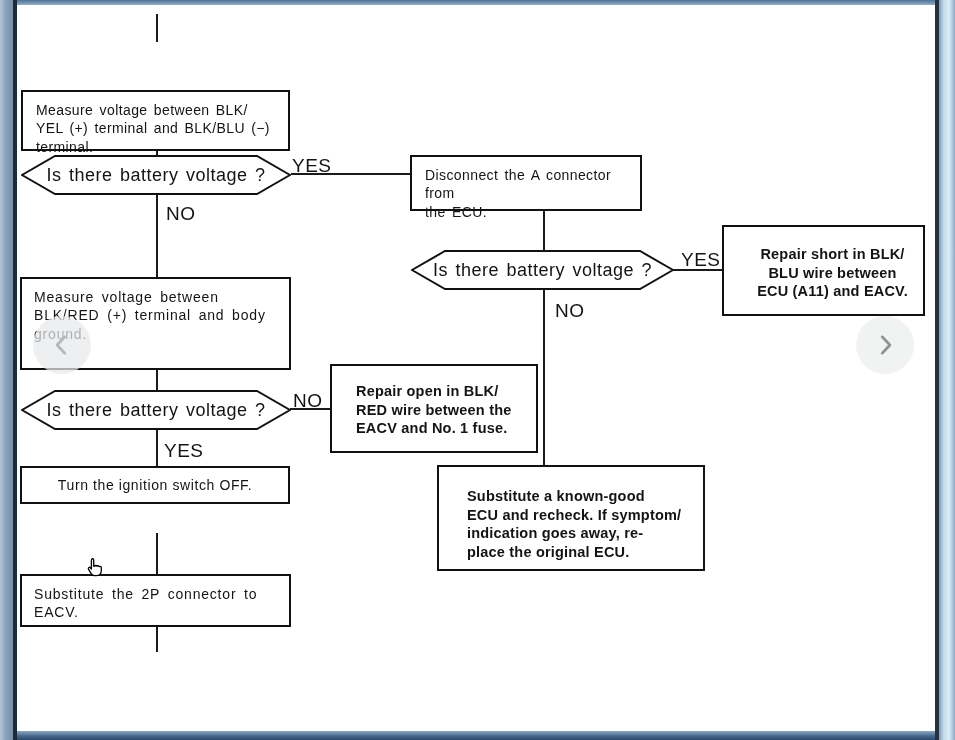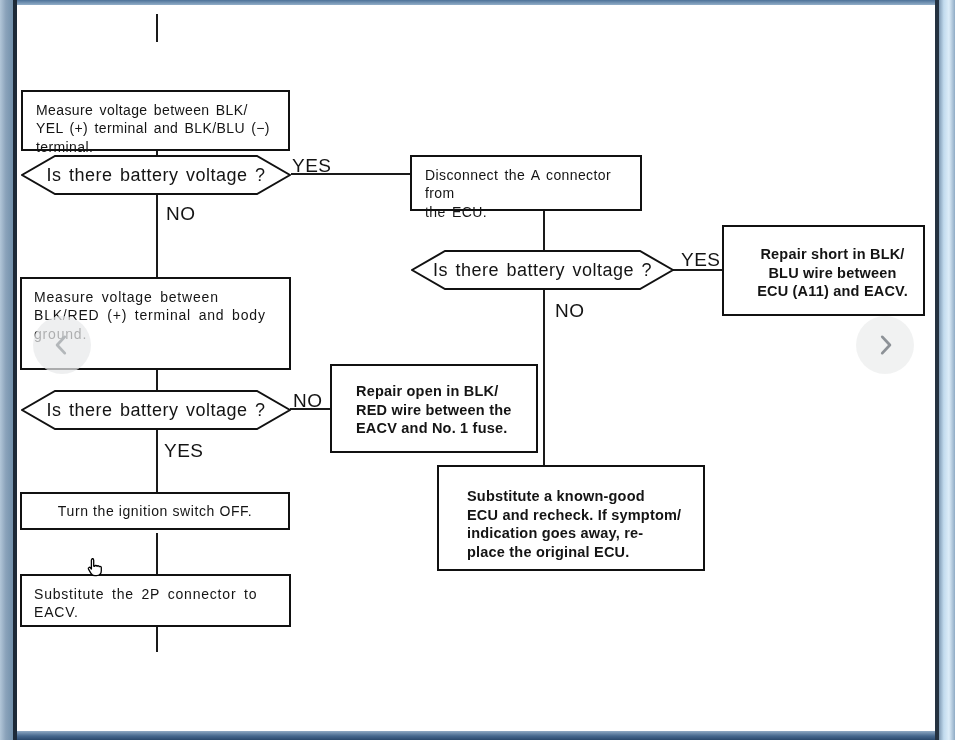--- a/index.html
+++ b/index.html
@@ -74,21 +74,21 @@
 
   <div class="fbox t-bold" style="left:330px;top:364px;width:208px;height:89px;padding:16px 6px 6px 24px;font-size:14.5px;">Repair open in BLK/
 RED wire between the
 EACV and No.  1 fuse.</div>
 
   <div class="fbox t-bold" style="left:410px;top:465px;width:268px;height:106px;padding:20px 8px 8px 28px;font-size:14.5px;margin-left:27px;">Substitute a known-good
 ECU and recheck. If symptom/
 indication goes away, re-
 place the original ECU.</div>
 
-  <div class="fbox t-center" style="left:20px;top:492px;width:270px;height:38px;">Turn the ignition switch OFF.</div>
+  <div class="fbox t-center" style="left:20px;top:466px;width:270px;height:38px;">Turn the ignition switch OFF.</div>
 
   <div class="fbox t-wide" style="left:20px;top:574px;width:271px;height:53px;">Substitute the 2P connector to
 EACV.</div>
 
   <div class="hex" style="left:21px;top:155px;width:270px;height:40px;">
     <svg width="270" height="40" viewBox="0 0 270 40">
       <polygon points="34,1 236,1 269,20 236,39 34,39 1,20" fill="#ffffff" stroke="#111" stroke-width="2"></polygon>
     </svg>
     <div class="hex-label">Is there battery voltage ?</div>
   </div>

